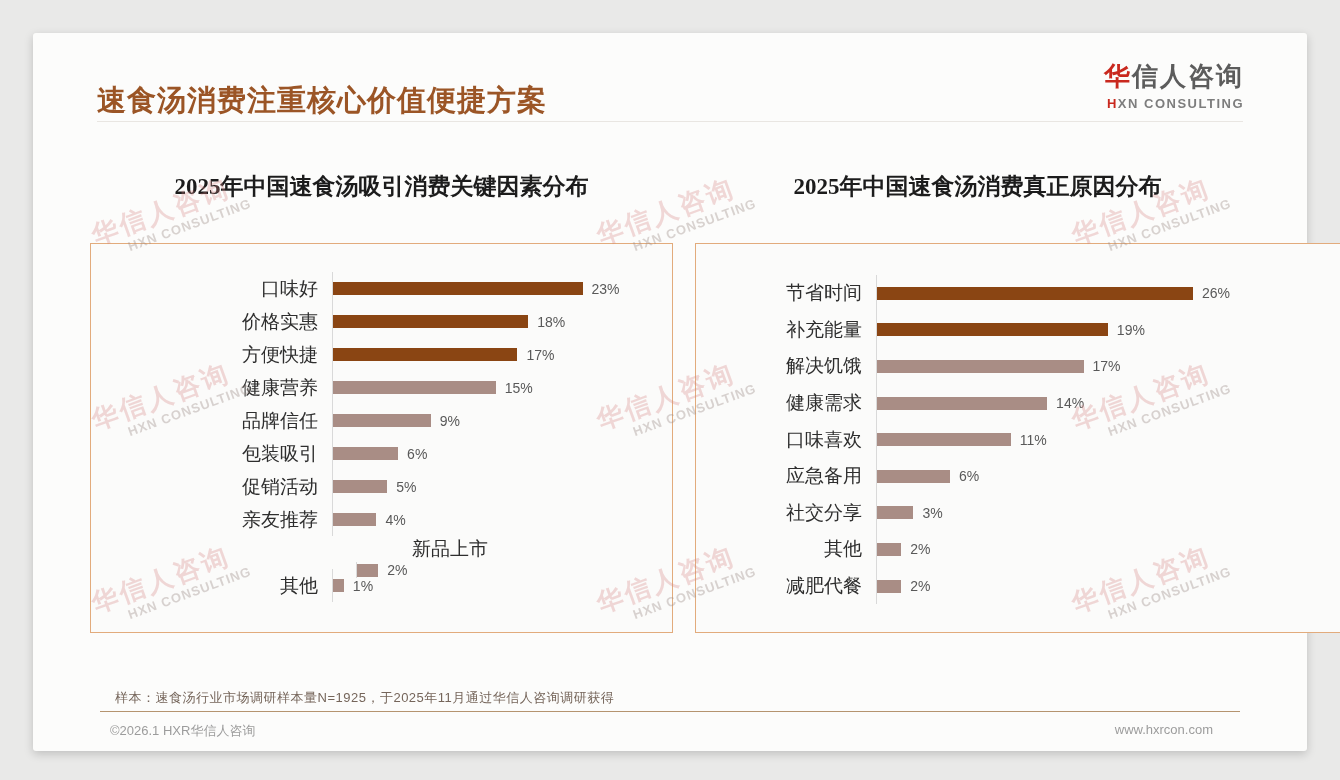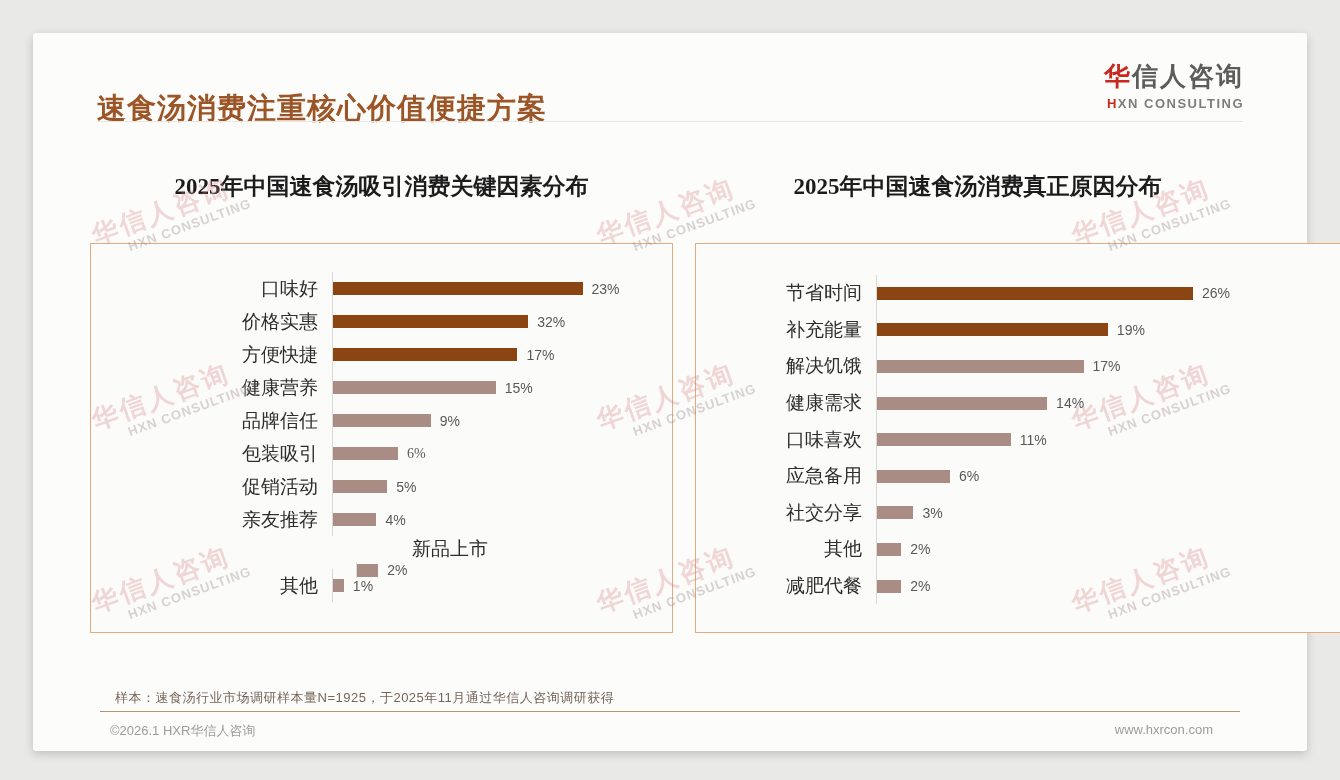--- a/index.html
+++ b/index.html
@@ -11,21 +11,21 @@
     overflow:hidden;
   }
   .card {
     position:absolute; left:33px; top:33px;
     width:1274px; height:718px;
     background:#fcfcfb;
     border-radius:3px;
     box-shadow:0 3px 10px rgba(0,0,0,0.18);
   }
   .page-title {
-    position:absolute; left:64px; top:56px;
+    position:absolute; left:64px; top:48px;
     font-size:29px; font-weight:bold; color:#9b5526; letter-spacing:1px;
   }
   .logo { position:absolute; right:63px; top:26px; text-align:right; }
   .logo-cn { font-size:26px; font-weight:bold; color:#5c5c5c; letter-spacing:2px; }
   .logo-en { font-size:13px; font-weight:bold; color:#7d7d7d; letter-spacing:1.5px; margin-top:2px; }
   .logo .red { color:#c9281e; }
   .header-divider {
     position:absolute; left:64px; top:88px; width:1146px; height:1px; background:#e9e6e2;
   }
   .chart-title {
@@ -93,21 +93,21 @@
           <div class="clabel" style="width: 241px;">口味好</div>
           <div class="cbars">
             <div class="cbar" style="width: 249.55px; background: rgb(138, 69, 19);"></div>
             <span class="cval">23%</span>
           </div>
         </div>
         <div class="crow" style="height: 33px; align-items: center;">
           <div class="clabel" style="width: 241px;">价格实惠</div>
           <div class="cbars">
             <div class="cbar" style="width: 195.3px; background: rgb(138, 69, 19);"></div>
-            <span class="cval">32%</span>
+            <span class="cval">18%</span>
           </div>
         </div>
         <div class="crow" style="height: 33px;">
           <div class="clabel" style="width: 241px;">方便快捷</div>
           <div class="cbars">
             <div class="cbar" style="width: 184.45px; background: rgb(138, 69, 19);"></div>
             <span class="cval">17%</span>
           </div>
         </div>
         <div class="crow" style="height: 33px;">
@@ -117,21 +117,21 @@
             <span class="cval">15%</span>
           </div>
         </div>
         <div class="crow" style="height: 33px;">
           <div class="clabel" style="width: 241px;">品牌信任</div>
           <div class="cbars">
             <div class="cbar" style="width: 97.65px; background: rgb(169, 141, 133);"></div>
             <span class="cval">9%</span>
           </div>
         </div>
-        <div class="crow" style="height: 33px; font-family: Liberation Serif, serif;">
+        <div class="crow" style="height: 33px;">
           <div class="clabel" style="width: 241px;">包装吸引</div>
           <div class="cbars">
             <div class="cbar" style="width: 65.1px; background: rgb(169, 141, 133);"></div>
             <span class="cval">6%</span>
           </div>
         </div>
         <div class="crow" style="height: 33px;">
           <div class="clabel" style="width: 241px;">促销活动</div>
           <div class="cbars">
             <div class="cbar" style="width: 54.25px; background: rgb(169, 141, 133);"></div>

